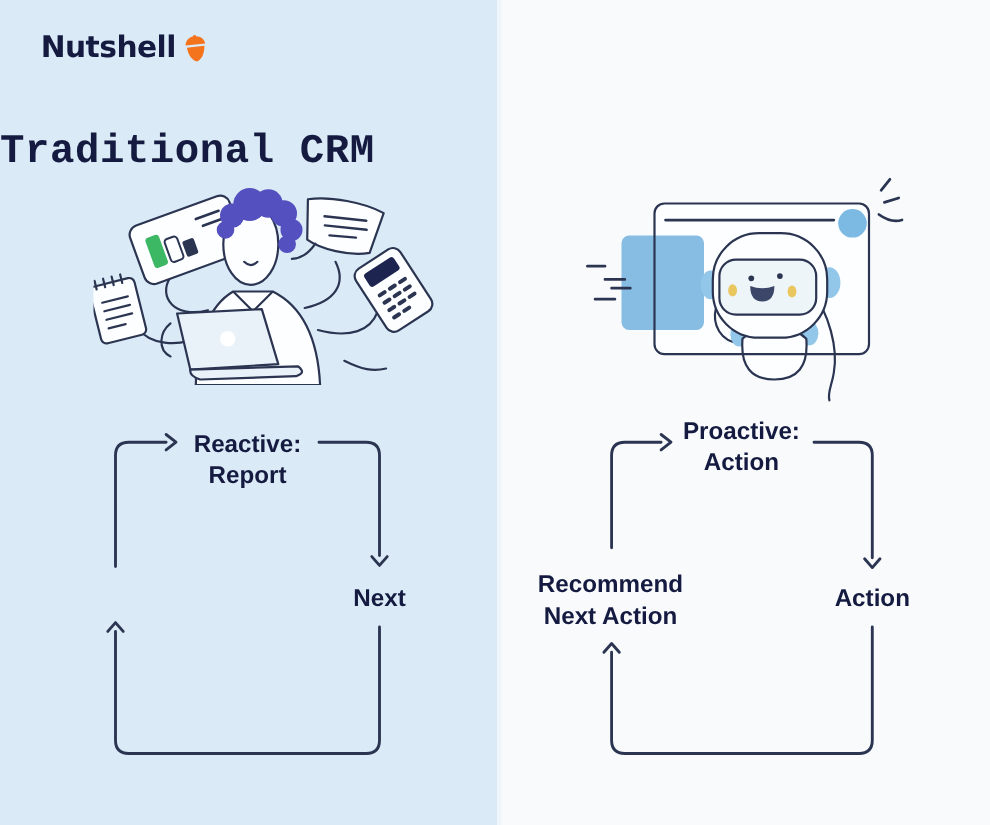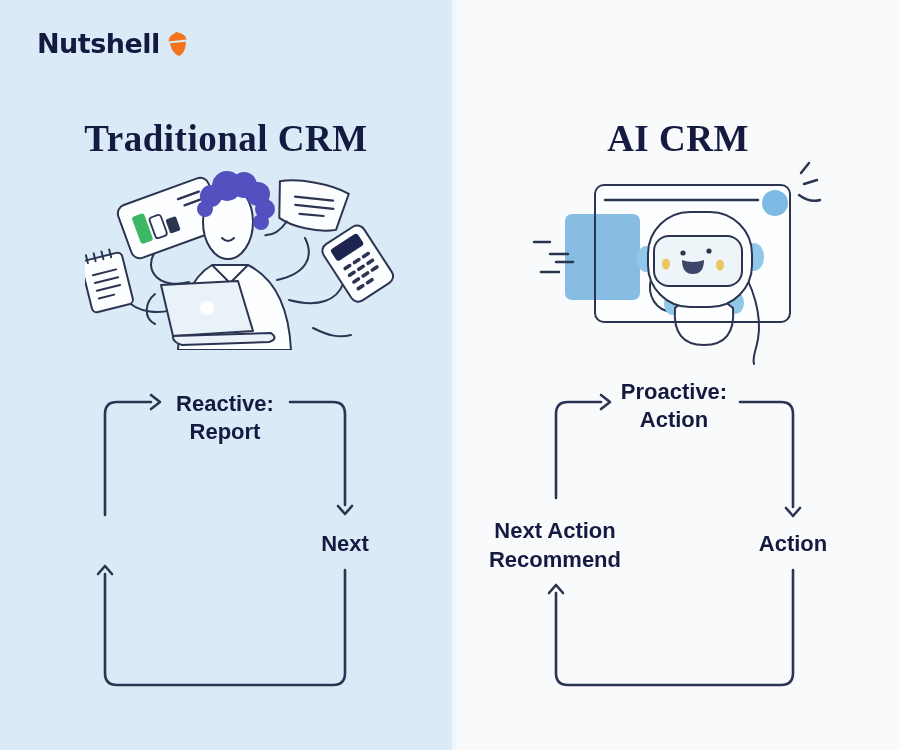--- a/index.html
+++ b/index.html
@@ -7,21 +7,21 @@
   .canvas{position:relative;width:900px;height:750px;overflow:hidden;}
   .panel{position:absolute;top:0;height:750px;}
   .panel-left{left:0;width:452px;background:var(--left-bg,#daeaf6);}
   .divider{position:absolute;top:0;left:452px;width:4px;height:750px;background:var(--divider,#eef6fb);}
   .panel-right{left:456px;width:444px;background:var(--right-bg,#f8fafc);}
 
   .logo{position:absolute;left:37px;top:29px;display:flex;align-items:flex-end;}
   .logo-text{font-family:"DejaVu Sans",sans-serif;font-weight:800;font-size:27px;letter-spacing:-0.5px;color:var(--ink,#151b40);line-height:1;}
   .acorn{margin-left:8px;margin-top:3px;}
 
-  .title{position:absolute;top:95px;text-align:center;font-family:Liberation Serif, serif;font-weight:700;font-size:37px;letter-spacing:0.5px;color:var(--ink,#151b40);line-height:1;}
+  .title{position:absolute;top:95px;font-family:Liberation Mono, monospace;font-weight:700;font-size:37px;letter-spacing:0.5px;color:var(--ink,#151b40);line-height:1;}
   .title-left{left:0;width:452px;}
   .title-right{left:456px;width:444px;}
 
   .illu{position:absolute;}
   .cycle-svg{position:absolute;}
 
   .cycle-label{position:absolute;text-align:center;font-weight:700;font-size:22px;color:var(--ink,#151b40);line-height:28px;}
   .cycle-label.wide{line-height:29px;}
 </style>
 </head>
@@ -38,21 +38,20 @@
     <svg class="acorn" width="20" height="25" viewBox="0 0 20 25">
       <g transform="rotate(-6 10 12)" style="fill:var(--orange,#f4731d)">
         <path d="M10,1 C5,1 1.5,4 1,8.5 L19,8.5 C18.5,4 15,1 10,1 Z"></path>
         <path d="M2,10.5 C2.5,17 5.5,22.5 10,24 C14.5,22.5 17.5,17 18,10.5 Z"></path>
         <rect x="8.6" y="-0.5" width="2.8" height="3" rx="1.2"></rect>
       </g>
     </svg>
   </div>
 
   <h1 class="title title-left">Traditional CRM</h1>
-  <h1 class="title title-right">AI CRM</h1>
 
   <svg class="illu" style="left:85px;top:160px" width="320" height="190" viewBox="0 0 320 190">
 
     <g style="stroke:var(--stroke,#2b3552)" stroke-width="2" fill="none" stroke-linecap="round">
       <path d="M104,122 C74,130 58,110 70,92"></path>
       <path d="M100,144 C76,158 50,152 40,138"></path>
       <path d="M192,120 C220,114 230,98 220,78"></path>
       <path d="M204,140 C234,148 252,140 258,124"></path>
     </g>
 
@@ -176,17 +175,17 @@
     <div>Report</div>
   </div>
   <div class="cycle-label" style="left:285px;top:530px;width:120px">Next</div>
 
   <div class="cycle-label" style="left:594px;top:378px;width:160px">
     <div>Proactive:</div>
     <div>Action</div>
   </div>
   <div class="cycle-label" style="left:733px;top:530px;width:120px">Action</div>
   <div class="cycle-label wide" style="left:468px;top:516px;width:174px">
+    <div>Recommend</div>
     <div>Next Action</div>
-    <div>Recommend</div>
   </div>
 
 </div>
 
 </body></html>

